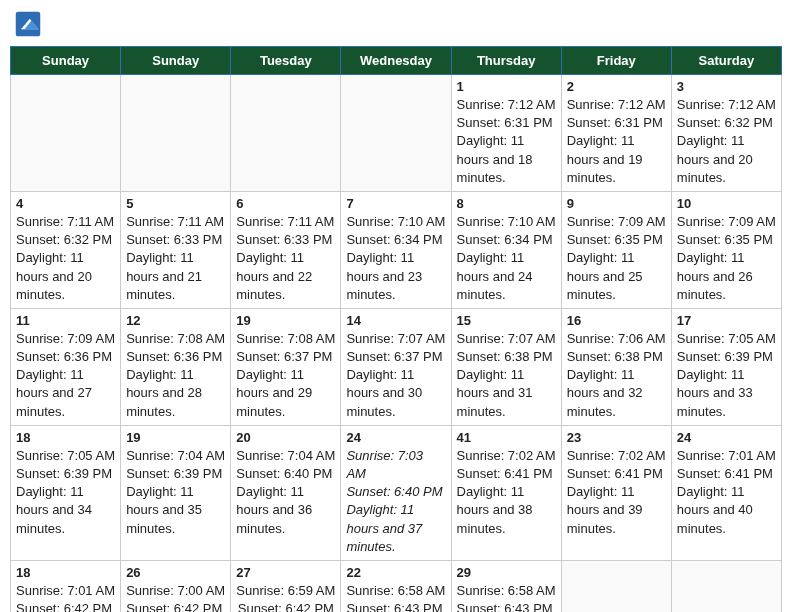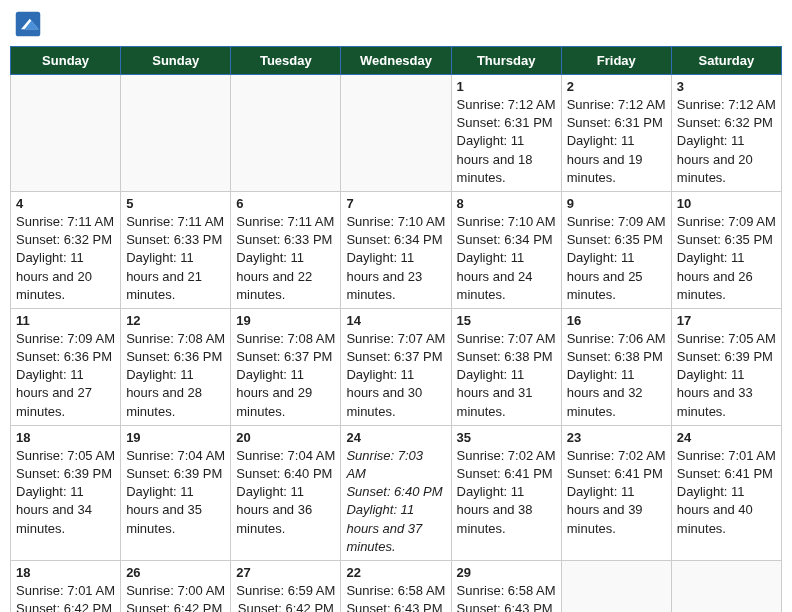--- a/index.html
+++ b/index.html
@@ -248,21 +248,21 @@
 Sunset: 6:40 PM
 Daylight: 11 hours and 36 minutes.</div>
         </td>
         <td>
           <span class="day-number">24</span>
           <div class="day-info" style="white-space: pre-line; font-style: italic;">Sunrise: 7:03 AM
 Sunset: 6:40 PM
 Daylight: 11 hours and 37 minutes.</div>
         </td>
         <td>
-          <span class="day-number">35</span>
+          <span class="day-number">41</span>
           <div class="day-info" style="white-space: pre-line;">Sunrise: 7:02 AM
 Sunset: 6:41 PM
 Daylight: 11 hours and 38 minutes.</div>
         </td>
         <td>
           <span class="day-number">23</span>
           <div class="day-info" style="white-space: pre-line;">Sunrise: 7:02 AM
 Sunset: 6:41 PM
 Daylight: 11 hours and 39 minutes.</div>
         </td>

